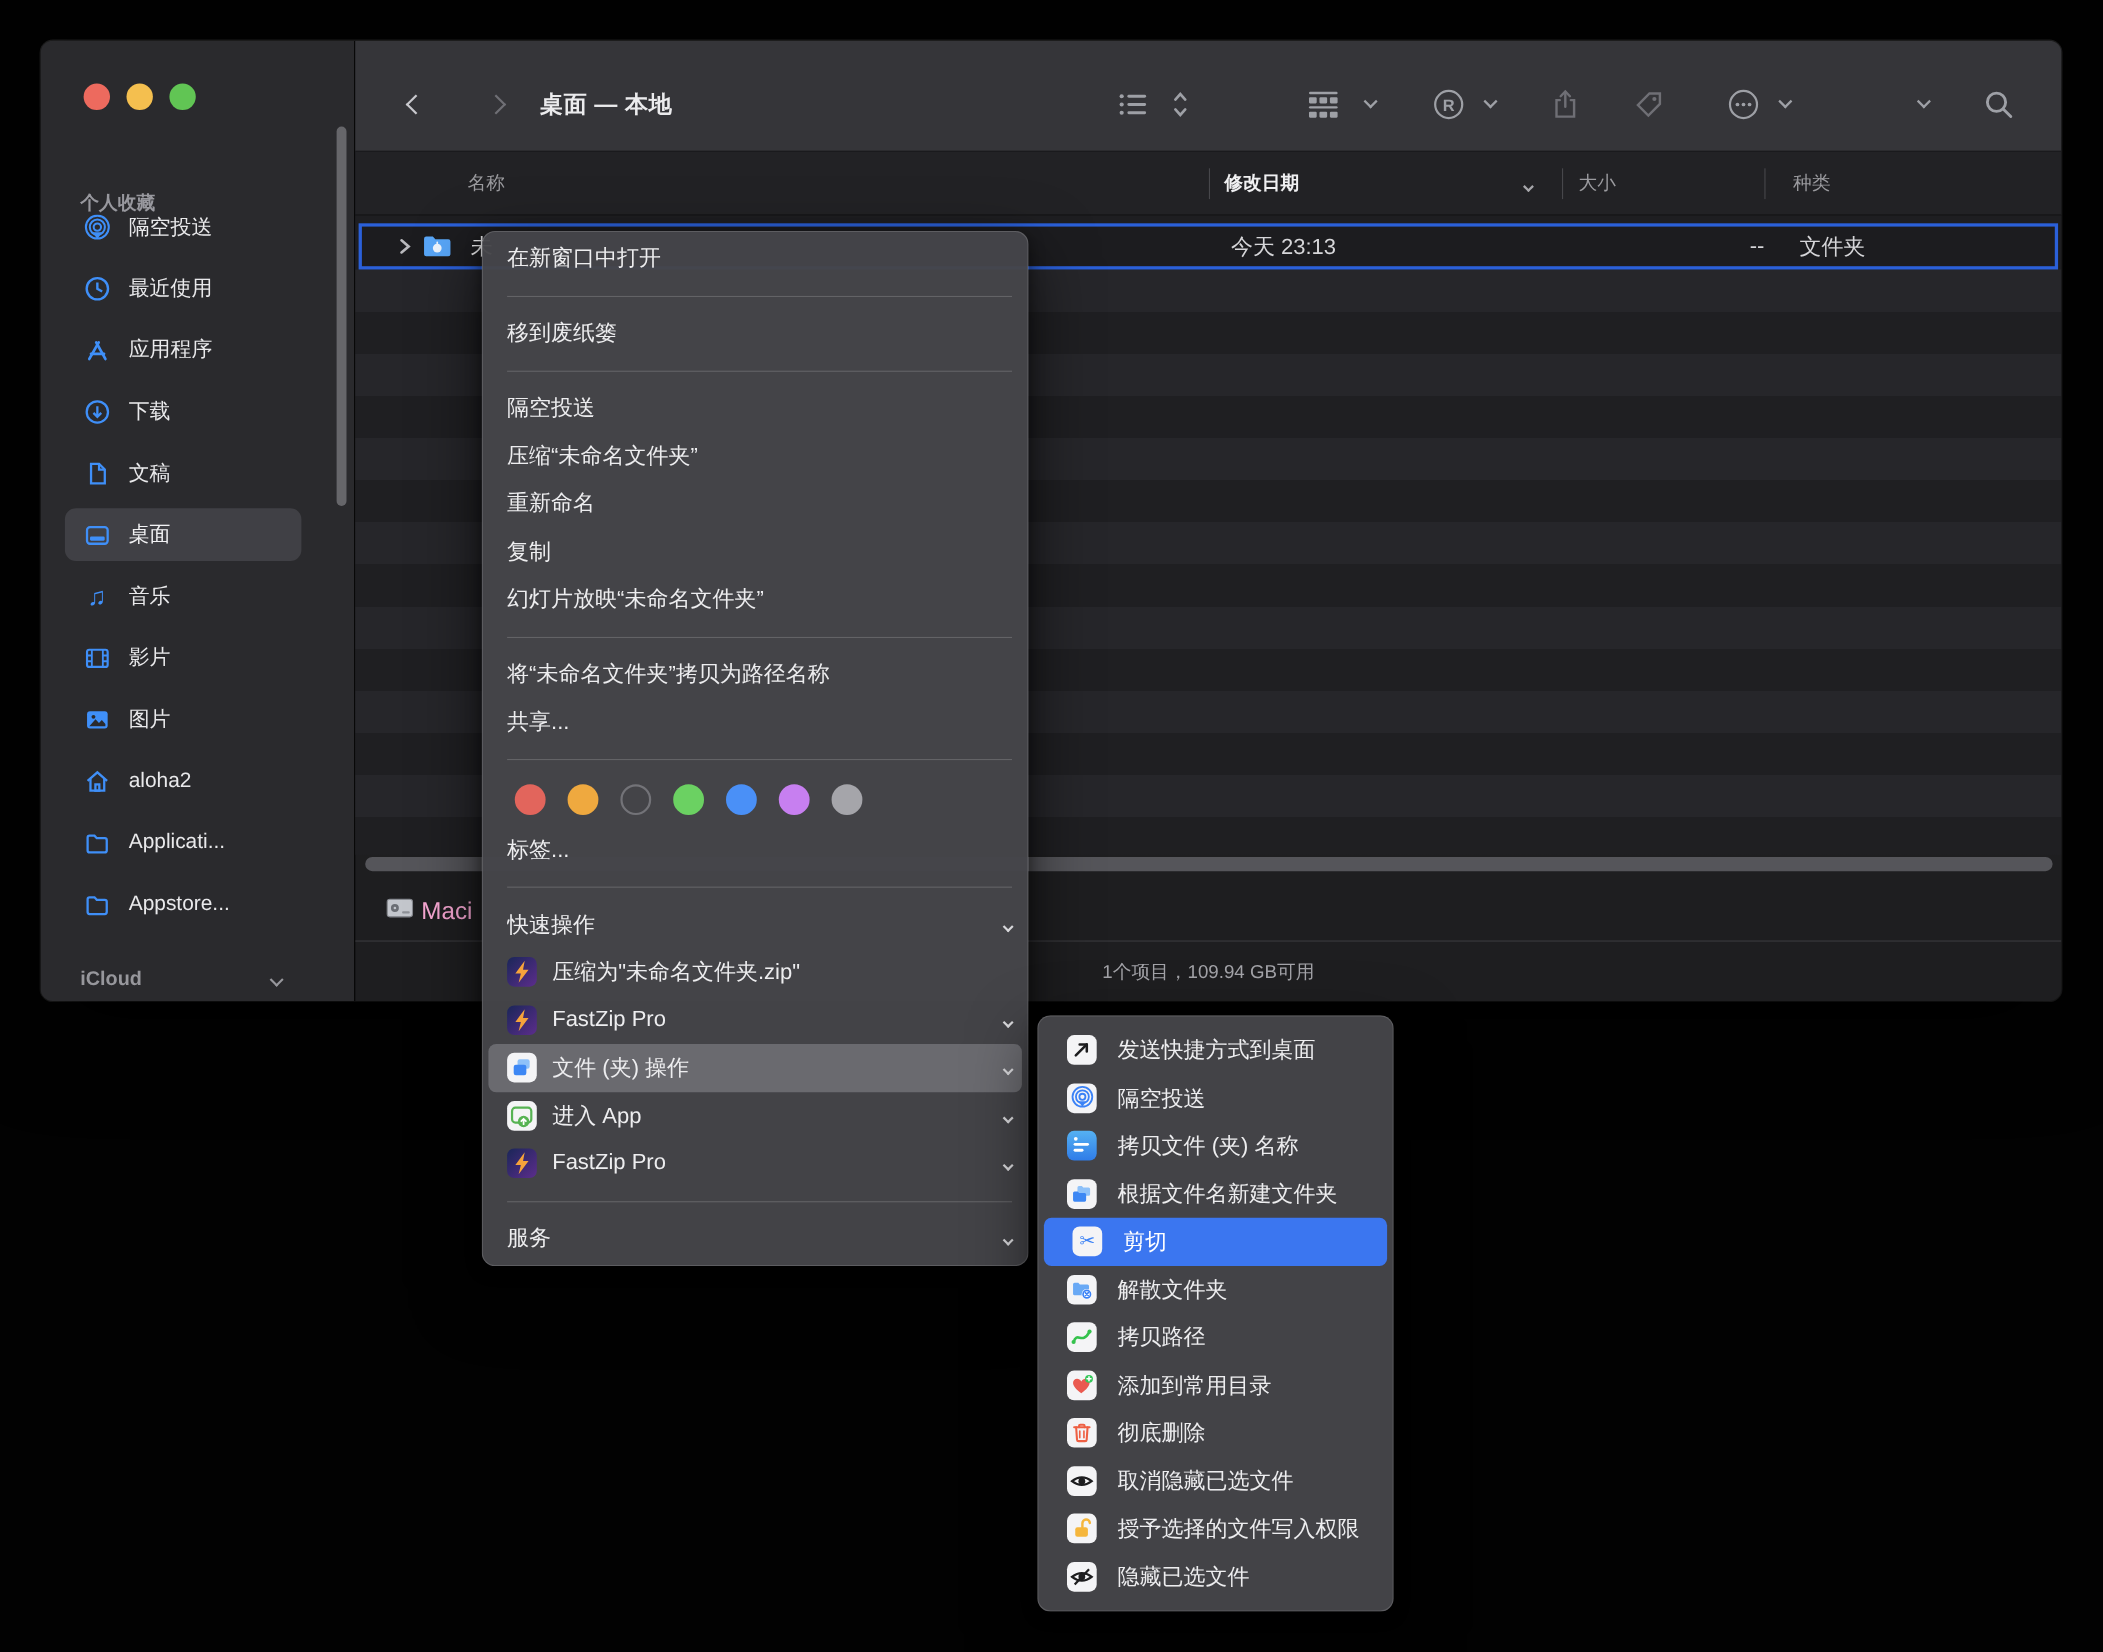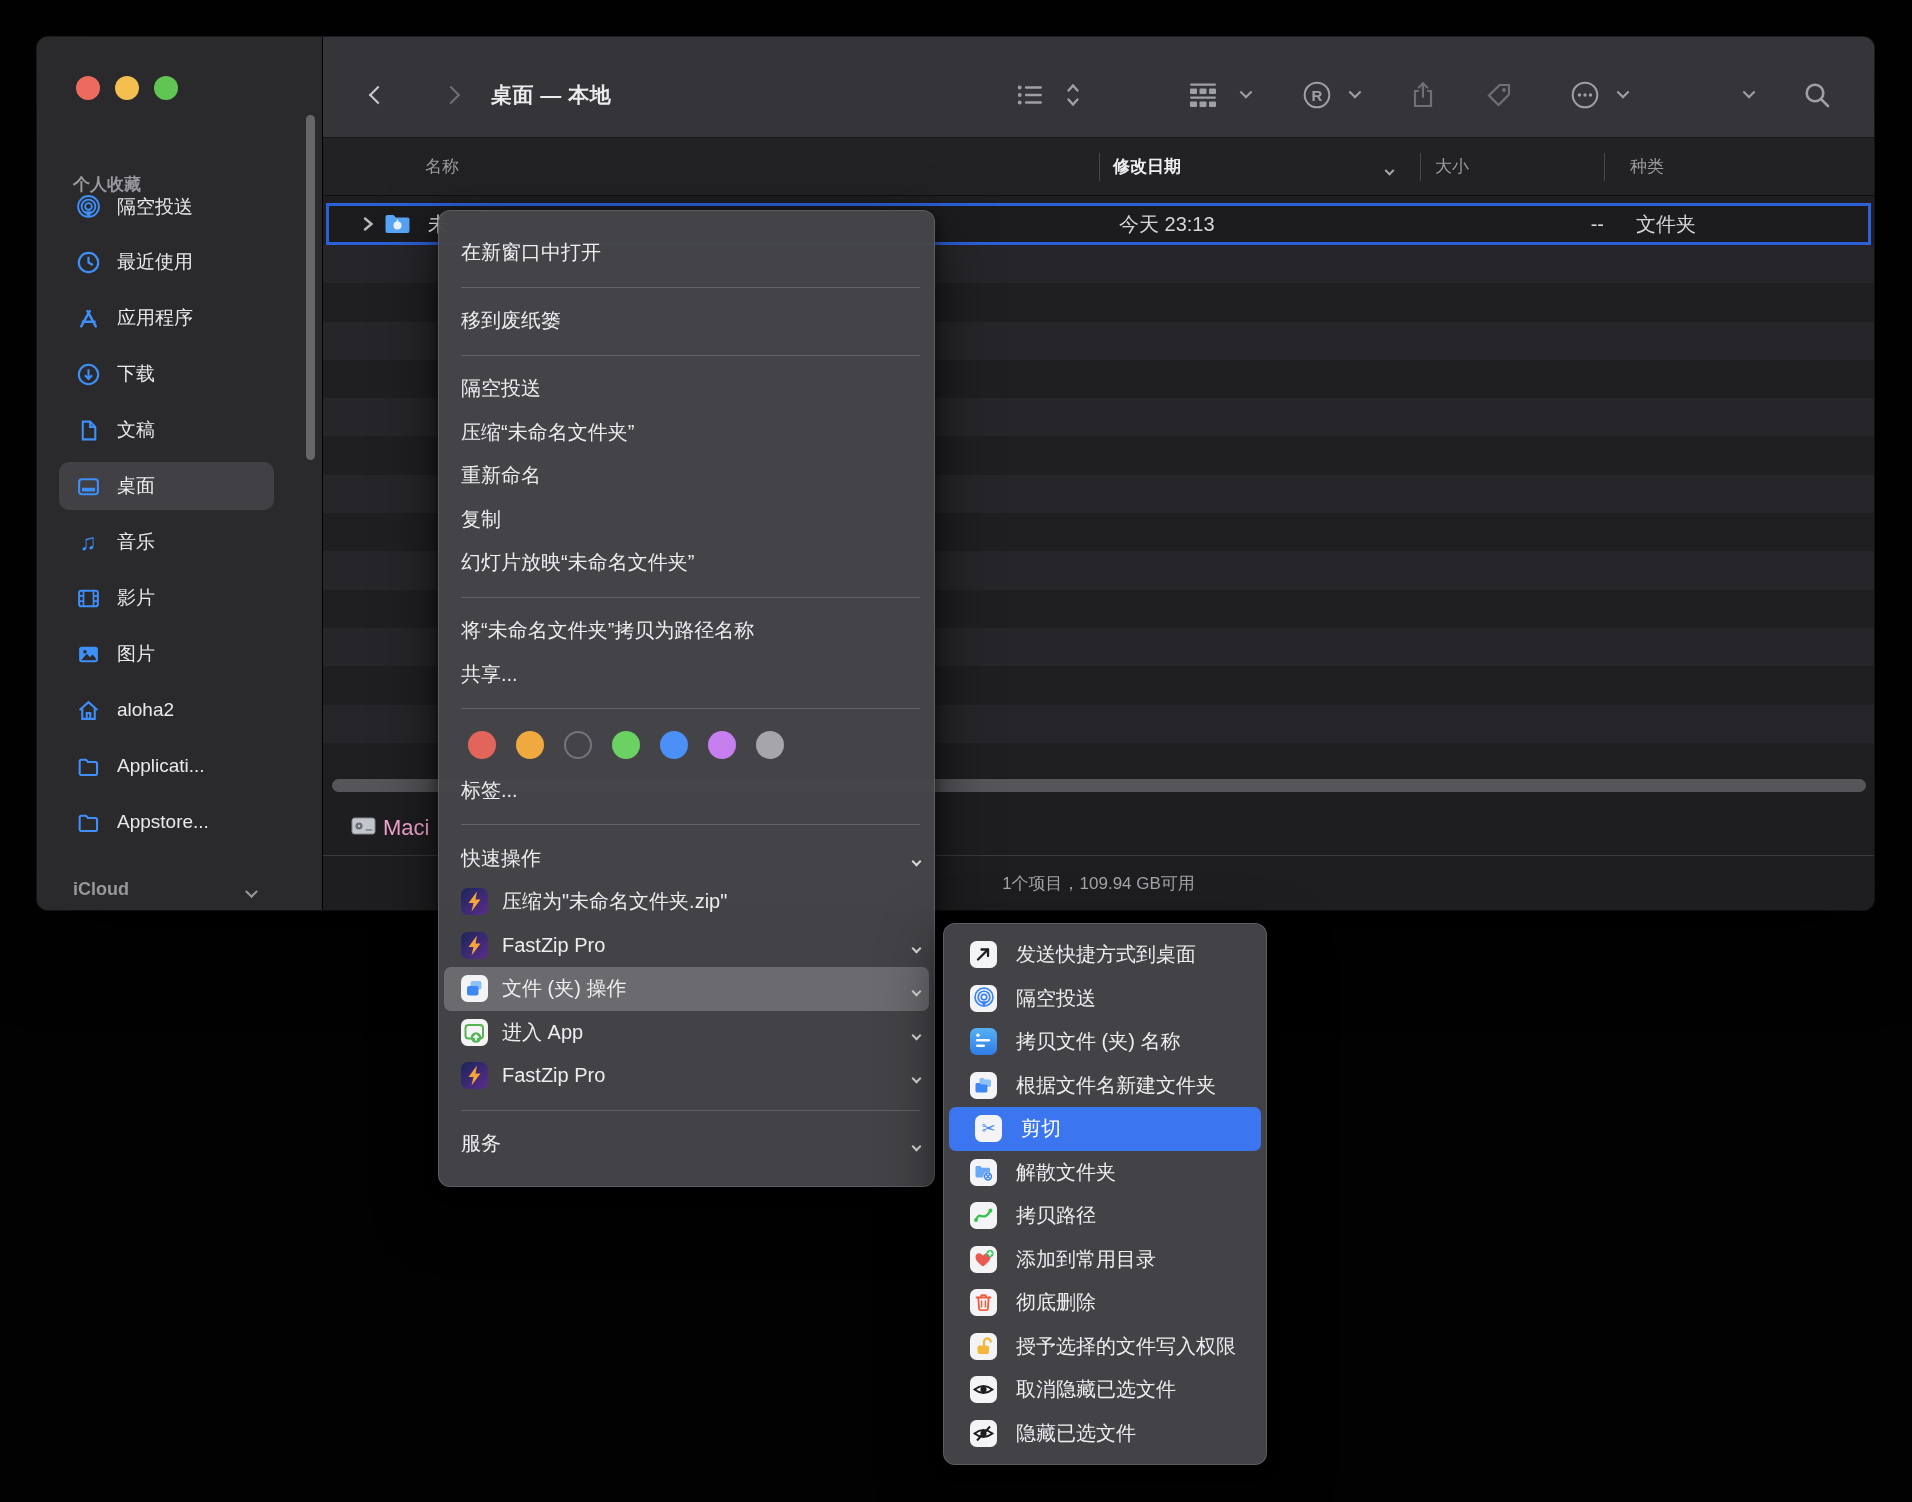--- a/index.html
+++ b/index.html
@@ -71,21 +71,21 @@
   .pathbar { position:absolute; left:0; top:763px; width:100%; height:55px; }
   .pathbar .disk-label { position:absolute; left:60px; top:50%; transform:translateY(-50%);
     color:#f9a8d4; font-size:22px; }
   .statusbar { position:absolute; left:0; top:818px; width:100%; height:55px;
     border-top:1px solid #3a3a3e; display:flex; align-items:center; justify-content:center;
     color:#a3a3a8; font-size:17px; }
 
   
   .menu { position:absolute; background:rgba(69,69,73,.97); border-radius:12px;
     border:1px solid rgba(255,255,255,.14);
-    box-shadow:0 22px 60px rgba(0,0,0,.6), 0 4px 14px rgba(0,0,0,.45); padding:20px 0; }
+    box-shadow:0 22px 60px rgba(0,0,0,.6), 0 4px 14px rgba(0,0,0,.45); padding:2px 0; }
   .ctx { left:438px; top:210px; width:497px; }
   .sub { left:943px; top:923px; width:324px; padding:9px 0; }
   .mi { height:43.5px; display:flex; align-items:center; padding:0 14px 0 22px;
     color:#ededef; font-size:20px; white-space:nowrap; }
   .mi .lbl { flex:1 1 auto; overflow:hidden; }
   .mi .mic { margin-right:14px; }
   .mi .sub-arrow { color:#d8d8db; margin-left:8px; }
   .mi.hl-gray { background:#6a6a6f; border-radius:7px; margin:0 5px; padding-left:17px; padding-right:9px; }
   .mi.hl-blue { background:#3b76f0; border-radius:7px; margin:0 5px; padding-left:21px; color:#fff; }
   .msep { height:24.5px; position:relative; }
@@ -562,34 +562,34 @@
           <path d="M11,8.5 V7.3 q0,-1.1 1.1,-1.1 h2.8 q1.1,0 1.1,1.1 V8.5"></path>
           <path d="M8.3,8.5 l0.8,11.2 q0.1,1.4 1.5,1.4 h5.8 q1.4,0 1.5,-1.4 L18.7,8.5"></path>
           <path d="M11.6,12 v6 M15.4,12 v6" stroke-width="1.5"></path>
         </svg>
       </span>
         <span class="lbl">彻底删除</span>
       </div>
     <div class="mi">
       <span class="mic badge">
         <svg width="27" height="27" viewBox="0 0 27 27" fill="none">
+          <path d="M4.5,13.5 Q13.5,6.5 22.5,13.5 Q13.5,20.5 4.5,13.5 Z" stroke="#1d1d1f" stroke-width="1.9"></path>
+          <circle cx="13.5" cy="13.5" r="3.1" fill="#1d1d1f"></circle>
+        </svg>
+      </span>
+        <span class="lbl">取消隐藏已选文件</span>
+      </div>
+    <div class="mi">
+      <span class="mic badge">
+        <svg width="27" height="27" viewBox="0 0 27 27" fill="none">
           <rect x="7.5" y="12.5" width="11.5" height="8.5" rx="2" fill="#f5b63c"></rect>
           <path d="M14,12.5 V9 a3.4,3.4 0 0 1 6.8,-0.4" stroke="#f5b63c" stroke-width="2.2" stroke-linecap="round"></path>
         </svg>
       </span>
         <span class="lbl">授予选择的文件写入权限</span>
-      </div>
-    <div class="mi">
-      <span class="mic badge">
-        <svg width="27" height="27" viewBox="0 0 27 27" fill="none">
-          <path d="M4.5,13.5 Q13.5,6.5 22.5,13.5 Q13.5,20.5 4.5,13.5 Z" stroke="#1d1d1f" stroke-width="1.9"></path>
-          <circle cx="13.5" cy="13.5" r="3.1" fill="#1d1d1f"></circle>
-        </svg>
-      </span>
-        <span class="lbl">取消隐藏已选文件</span>
       </div>
     <div class="mi">
       <span class="mic badge">
         <svg width="27" height="27" viewBox="0 0 27 27" fill="none">
           <path d="M4.5,13.5 Q13.5,6.5 22.5,13.5 Q13.5,20.5 4.5,13.5 Z" stroke="#1d1d1f" stroke-width="1.9"></path>
           <circle cx="13.5" cy="13.5" r="3.1" fill="#1d1d1f"></circle>
           <path d="M7,20.5 L20,6.5" stroke="#1d1d1f" stroke-width="2"></path>
         </svg>
       </span>
         <span class="lbl">隐藏已选文件</span>

